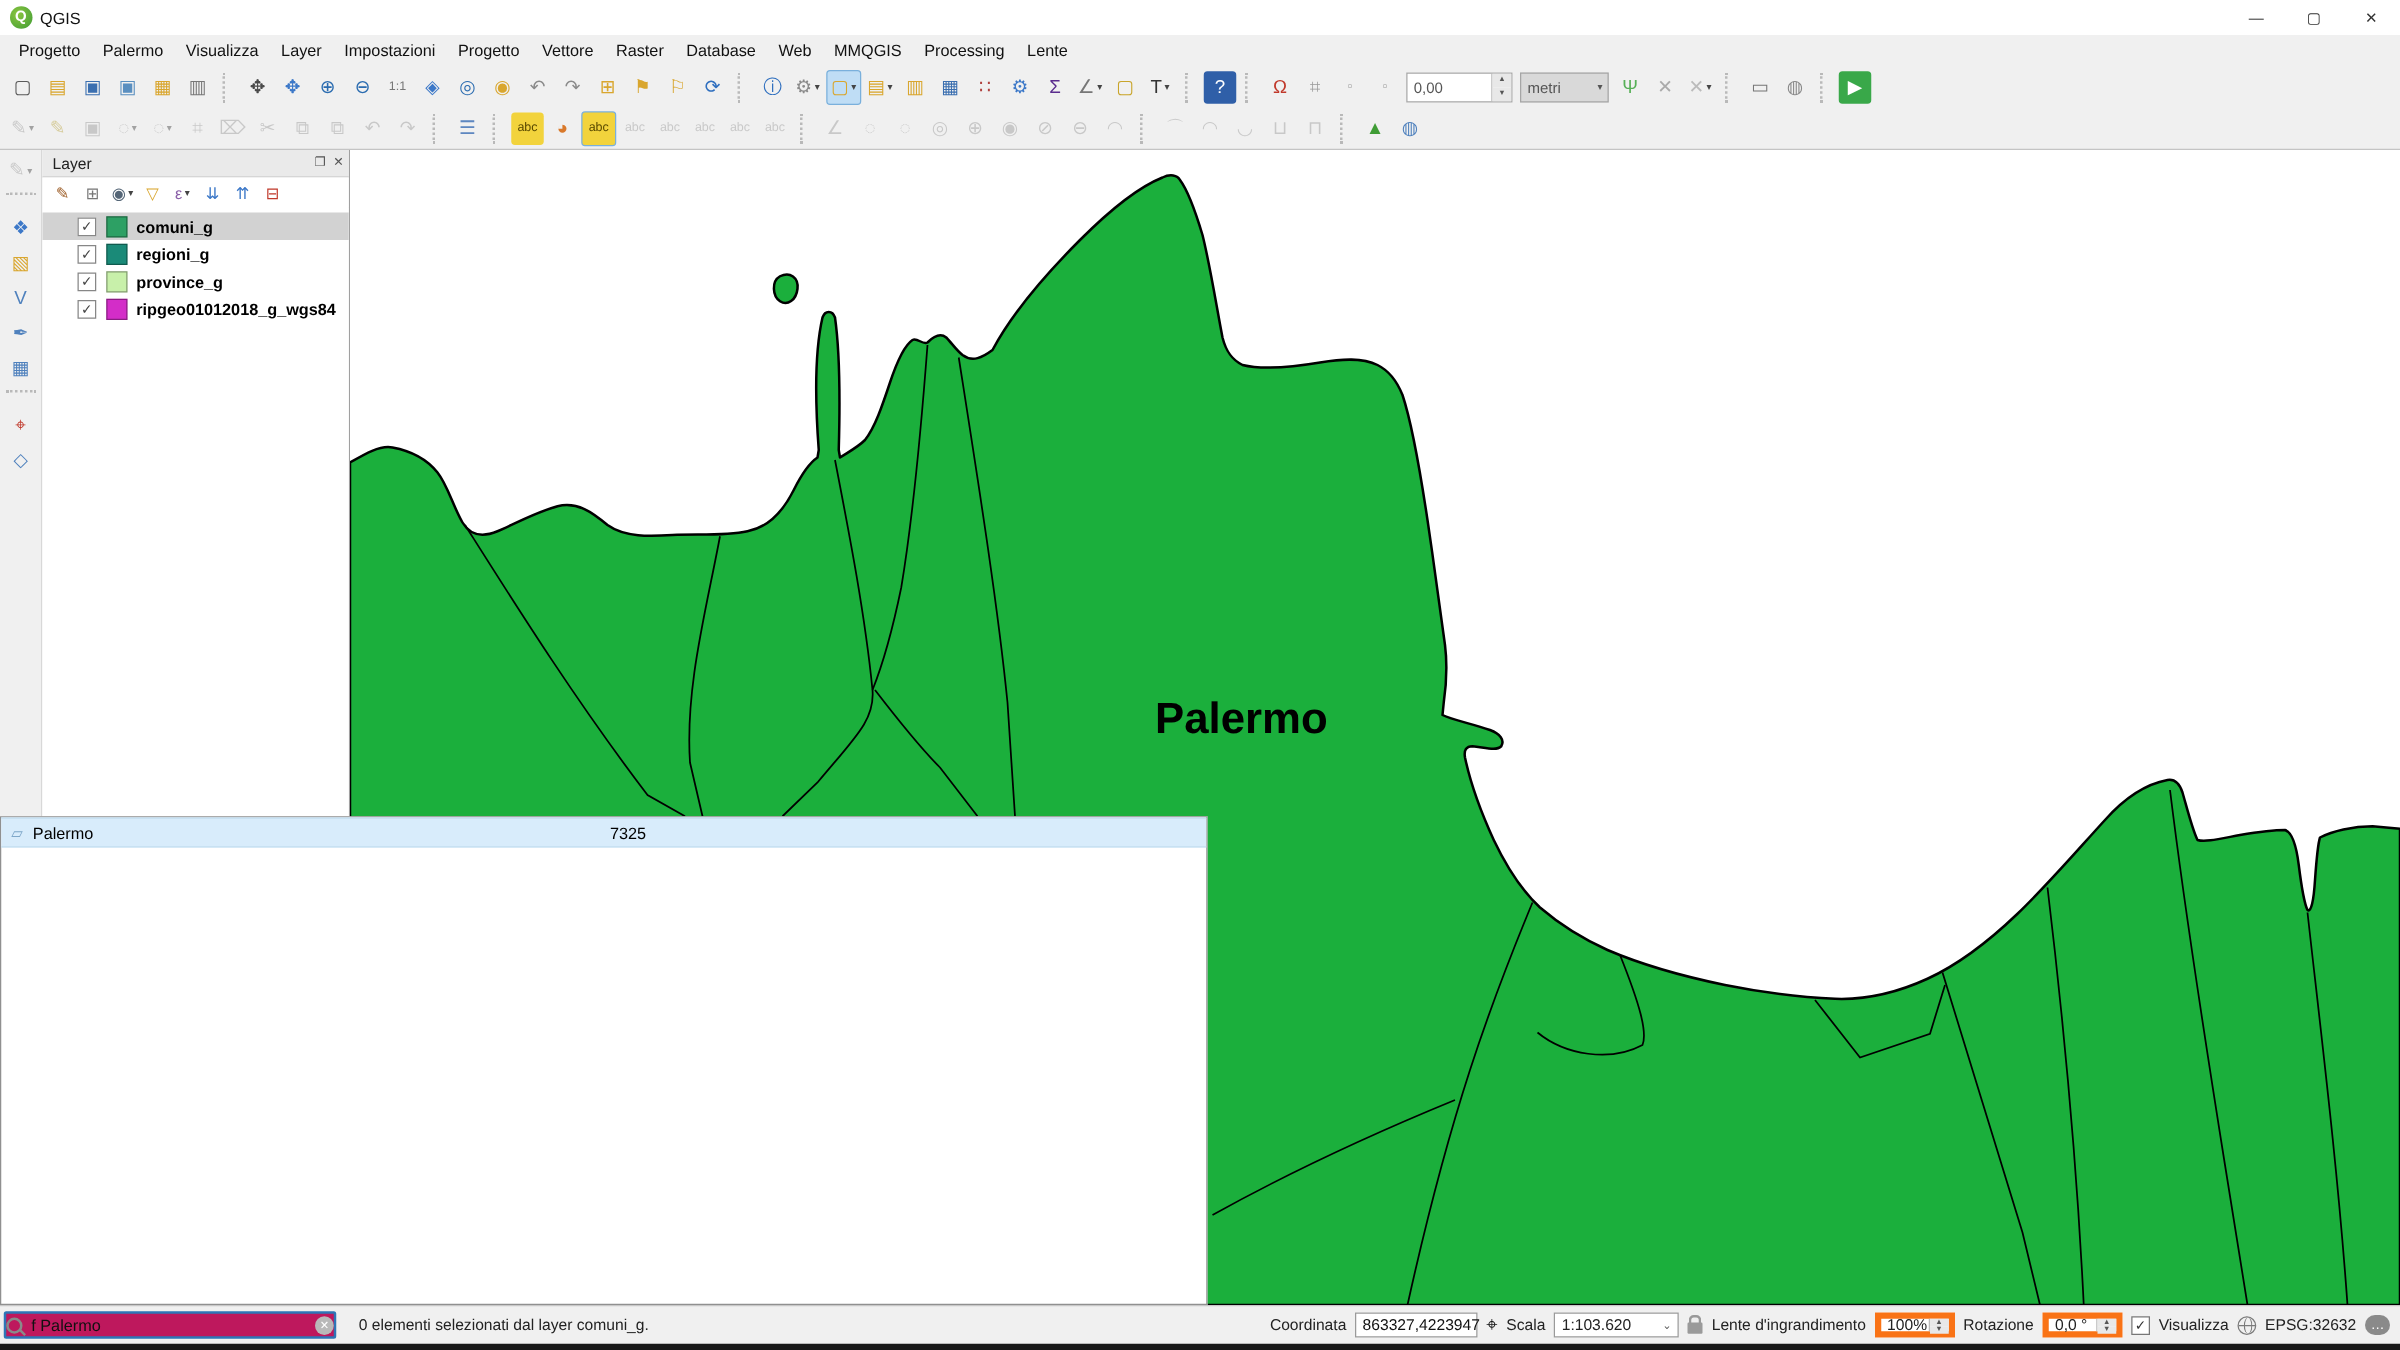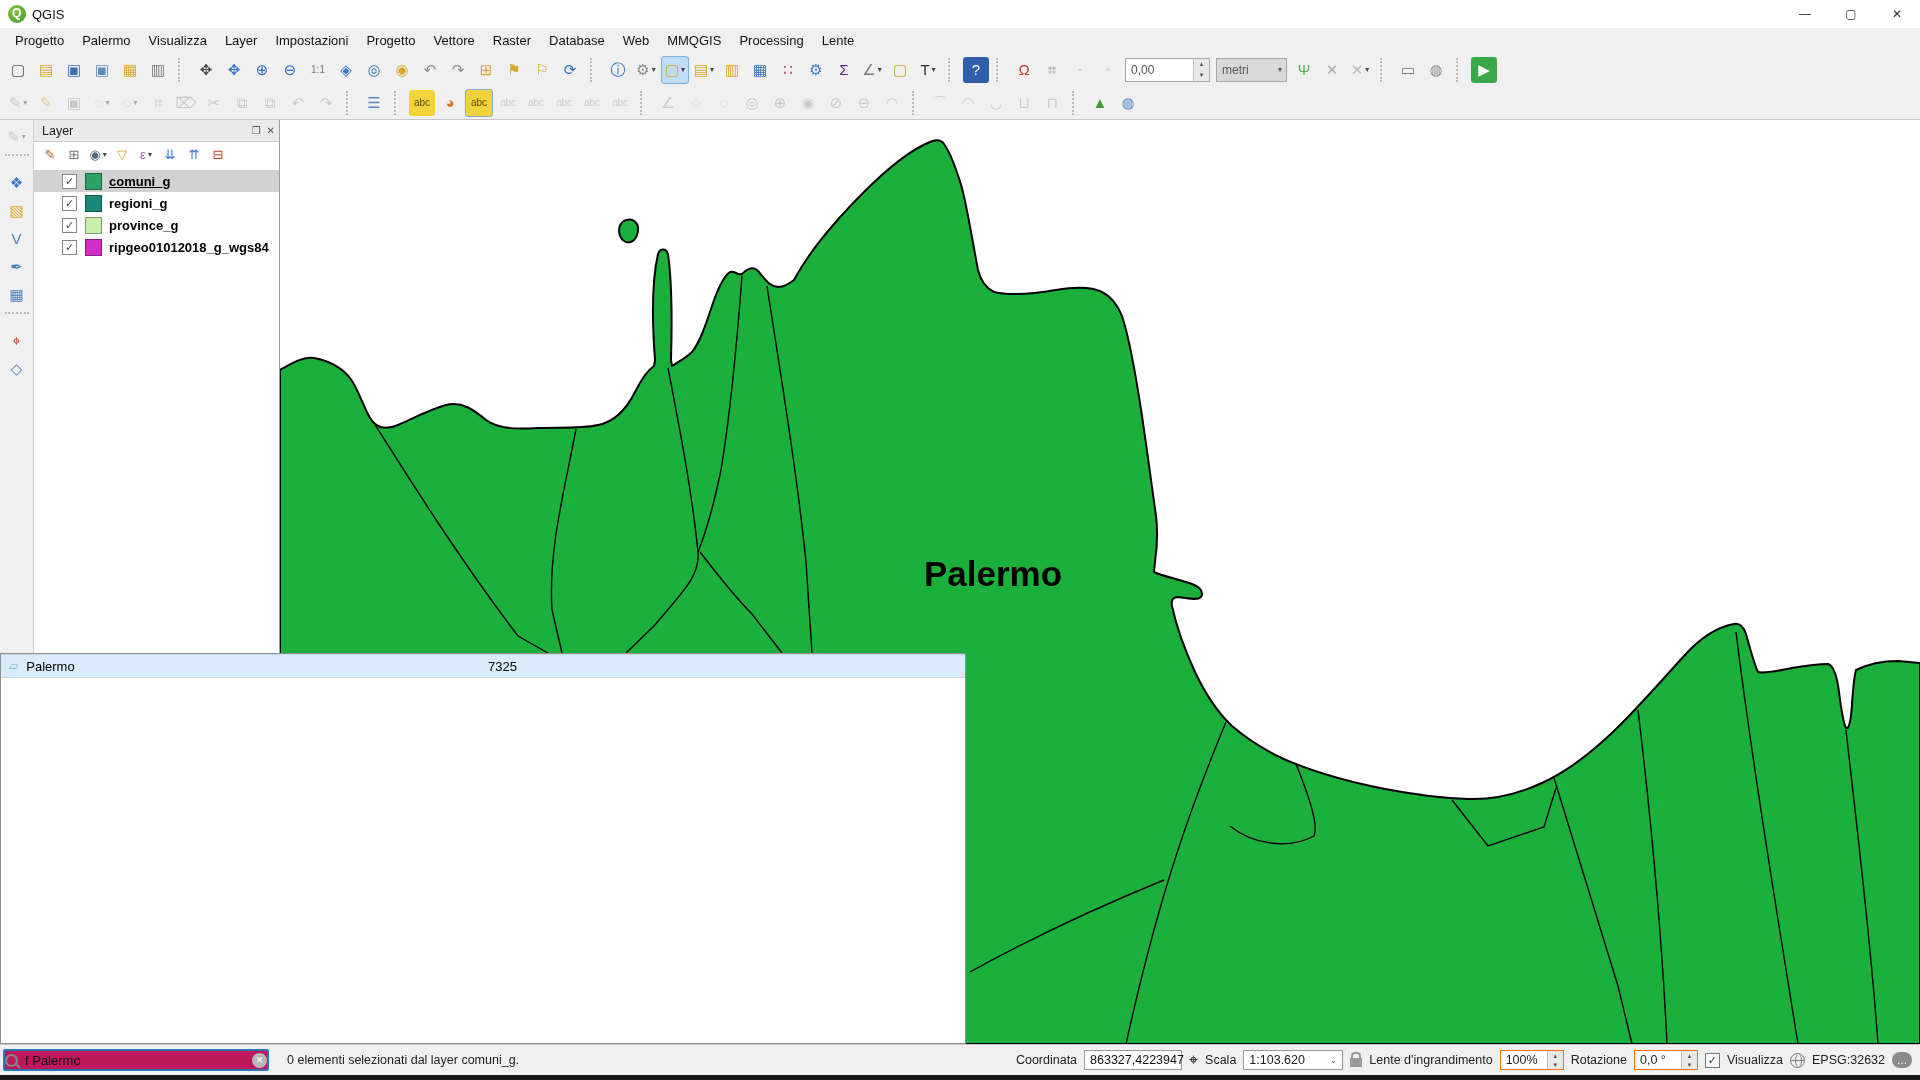--- a/index.html
+++ b/index.html
@@ -53,21 +53,21 @@
   .panel-title .spacer{flex:1;}
   .layer-toolbar{height:24px;display:flex;align-items:center;padding-left:4px;background:#fff;}
   .layer-toolbar .tbtn{min-width:22px;height:20px;font-size:13px;}
   .layer-tree{flex:1;background:#fff;padding-top:4px;}
   .layer-row{height:22px;display:flex;align-items:center;padding-left:28px;}
   .layer-row.selected{background:#d2d2d2;}
   .layer-check{width:13px;height:13px;background:#fff;border:1px solid #878787;display:flex;
     align-items:center;justify-content:center;font-size:11px;color:#444;flex:none;}
   .layer-swatch{width:15px;height:15px;margin:0 7px 0 8px;border:1px solid rgba(0,0,0,.35);flex:none;}
   .layer-label{font-size:13px;font-weight:bold;color:#000;white-space:nowrap;}
-  .layer-row.selected .layer-label{text-decoration:underline;}
+  .layer-row.selected .layer-label{}
   
   .map-canvas{position:absolute;left:280px;top:0;width:1640px;height:924px;background:#ffffff;overflow:hidden;}
   .map-canvas svg{position:absolute;left:0;top:0;}
   .map-label{font-weight:bold;font-size:35px;font-family:"Liberation Sans",sans-serif;}
   
   .props-panel{position:absolute;left:0;top:533px;width:966px;height:391px;background:#ffffff;
     border:1px solid #909090;box-sizing:border-box;z-index:5;}
   .props-header{height:20px;display:flex;align-items:center;padding-left:7px;font-size:12.5px;color:#555;}
   .props-row{height:22px;background:#d8ecfb;border-top:1px solid #c2ddf0;border-bottom:1px solid #c2ddf0;
     display:flex;align-items:center;position:relative;font-size:13px;color:#000;}
@@ -81,21 +81,21 @@
   .mag{width:9px;height:9px;border:2px solid #8a8a8a;border-radius:50%;position:relative;flex:none;margin-right:7px;}
   .mag::after{content:"";position:absolute;width:6px;height:2px;background:#8a8a8a;right:-5px;bottom:-2px;transform:rotate(45deg);}
   .locator .loc-text{flex:1;font-size:13px;color:#111;white-space:nowrap;overflow:hidden;}
   .loc-clear{width:15px;height:15px;border-radius:50%;background:#b9b9b9;color:#fff;font-size:9px;
     display:flex;align-items:center;justify-content:center;flex:none;}
   .sb-msg{margin-left:18px;white-space:nowrap;}
   .sb-right{margin-left:auto;display:flex;align-items:center;margin-right:8px;gap:7px;}
   .sb-label{white-space:nowrap;}
   .sb-input{height:20px;border:1px solid #9a9a9a;background:#fff;display:flex;align-items:center;
     padding-left:5px;font-size:12.5px;color:#111;box-sizing:border-box;}
-  .sb-spin{display:flex;align-items:stretch;height:20px;border:1px solid #f97316;background:#fff;box-sizing:border-box;}
+  .sb-spin{display:flex;align-items:stretch;height:20px;border:5px solid #f97316;background:#fff;box-sizing:border-box;}
   .sb-spin .val{display:flex;align-items:center;padding-left:5px;flex:1;}
   .sb-combo{width:100px;height:20px;border:1px solid #9a9a9a;background:#fff;display:flex;align-items:center;
     padding-left:5px;box-sizing:border-box;}
   .sb-combo .chev{margin-left:auto;margin-right:5px;font-size:9px;color:#555;}
   .lock{width:12px;height:9px;background:#9a9a9a;border-radius:1px;position:relative;margin-top:5px;flex:none;}
   .lock::before{content:"";position:absolute;top:-6px;left:1px;width:6px;height:5px;border:2px solid #9a9a9a;
     border-bottom:none;border-radius:4px 4px 0 0;}
   .sb-check{width:13px;height:13px;border:1px solid #777;background:#fff;display:flex;align-items:center;
     justify-content:center;font-size:11px;color:#333;}
   .globe-icon{width:15px;height:15px;border:1.5px solid #7a7a7a;border-radius:50%;position:relative;flex:none;box-sizing:border-box;}

